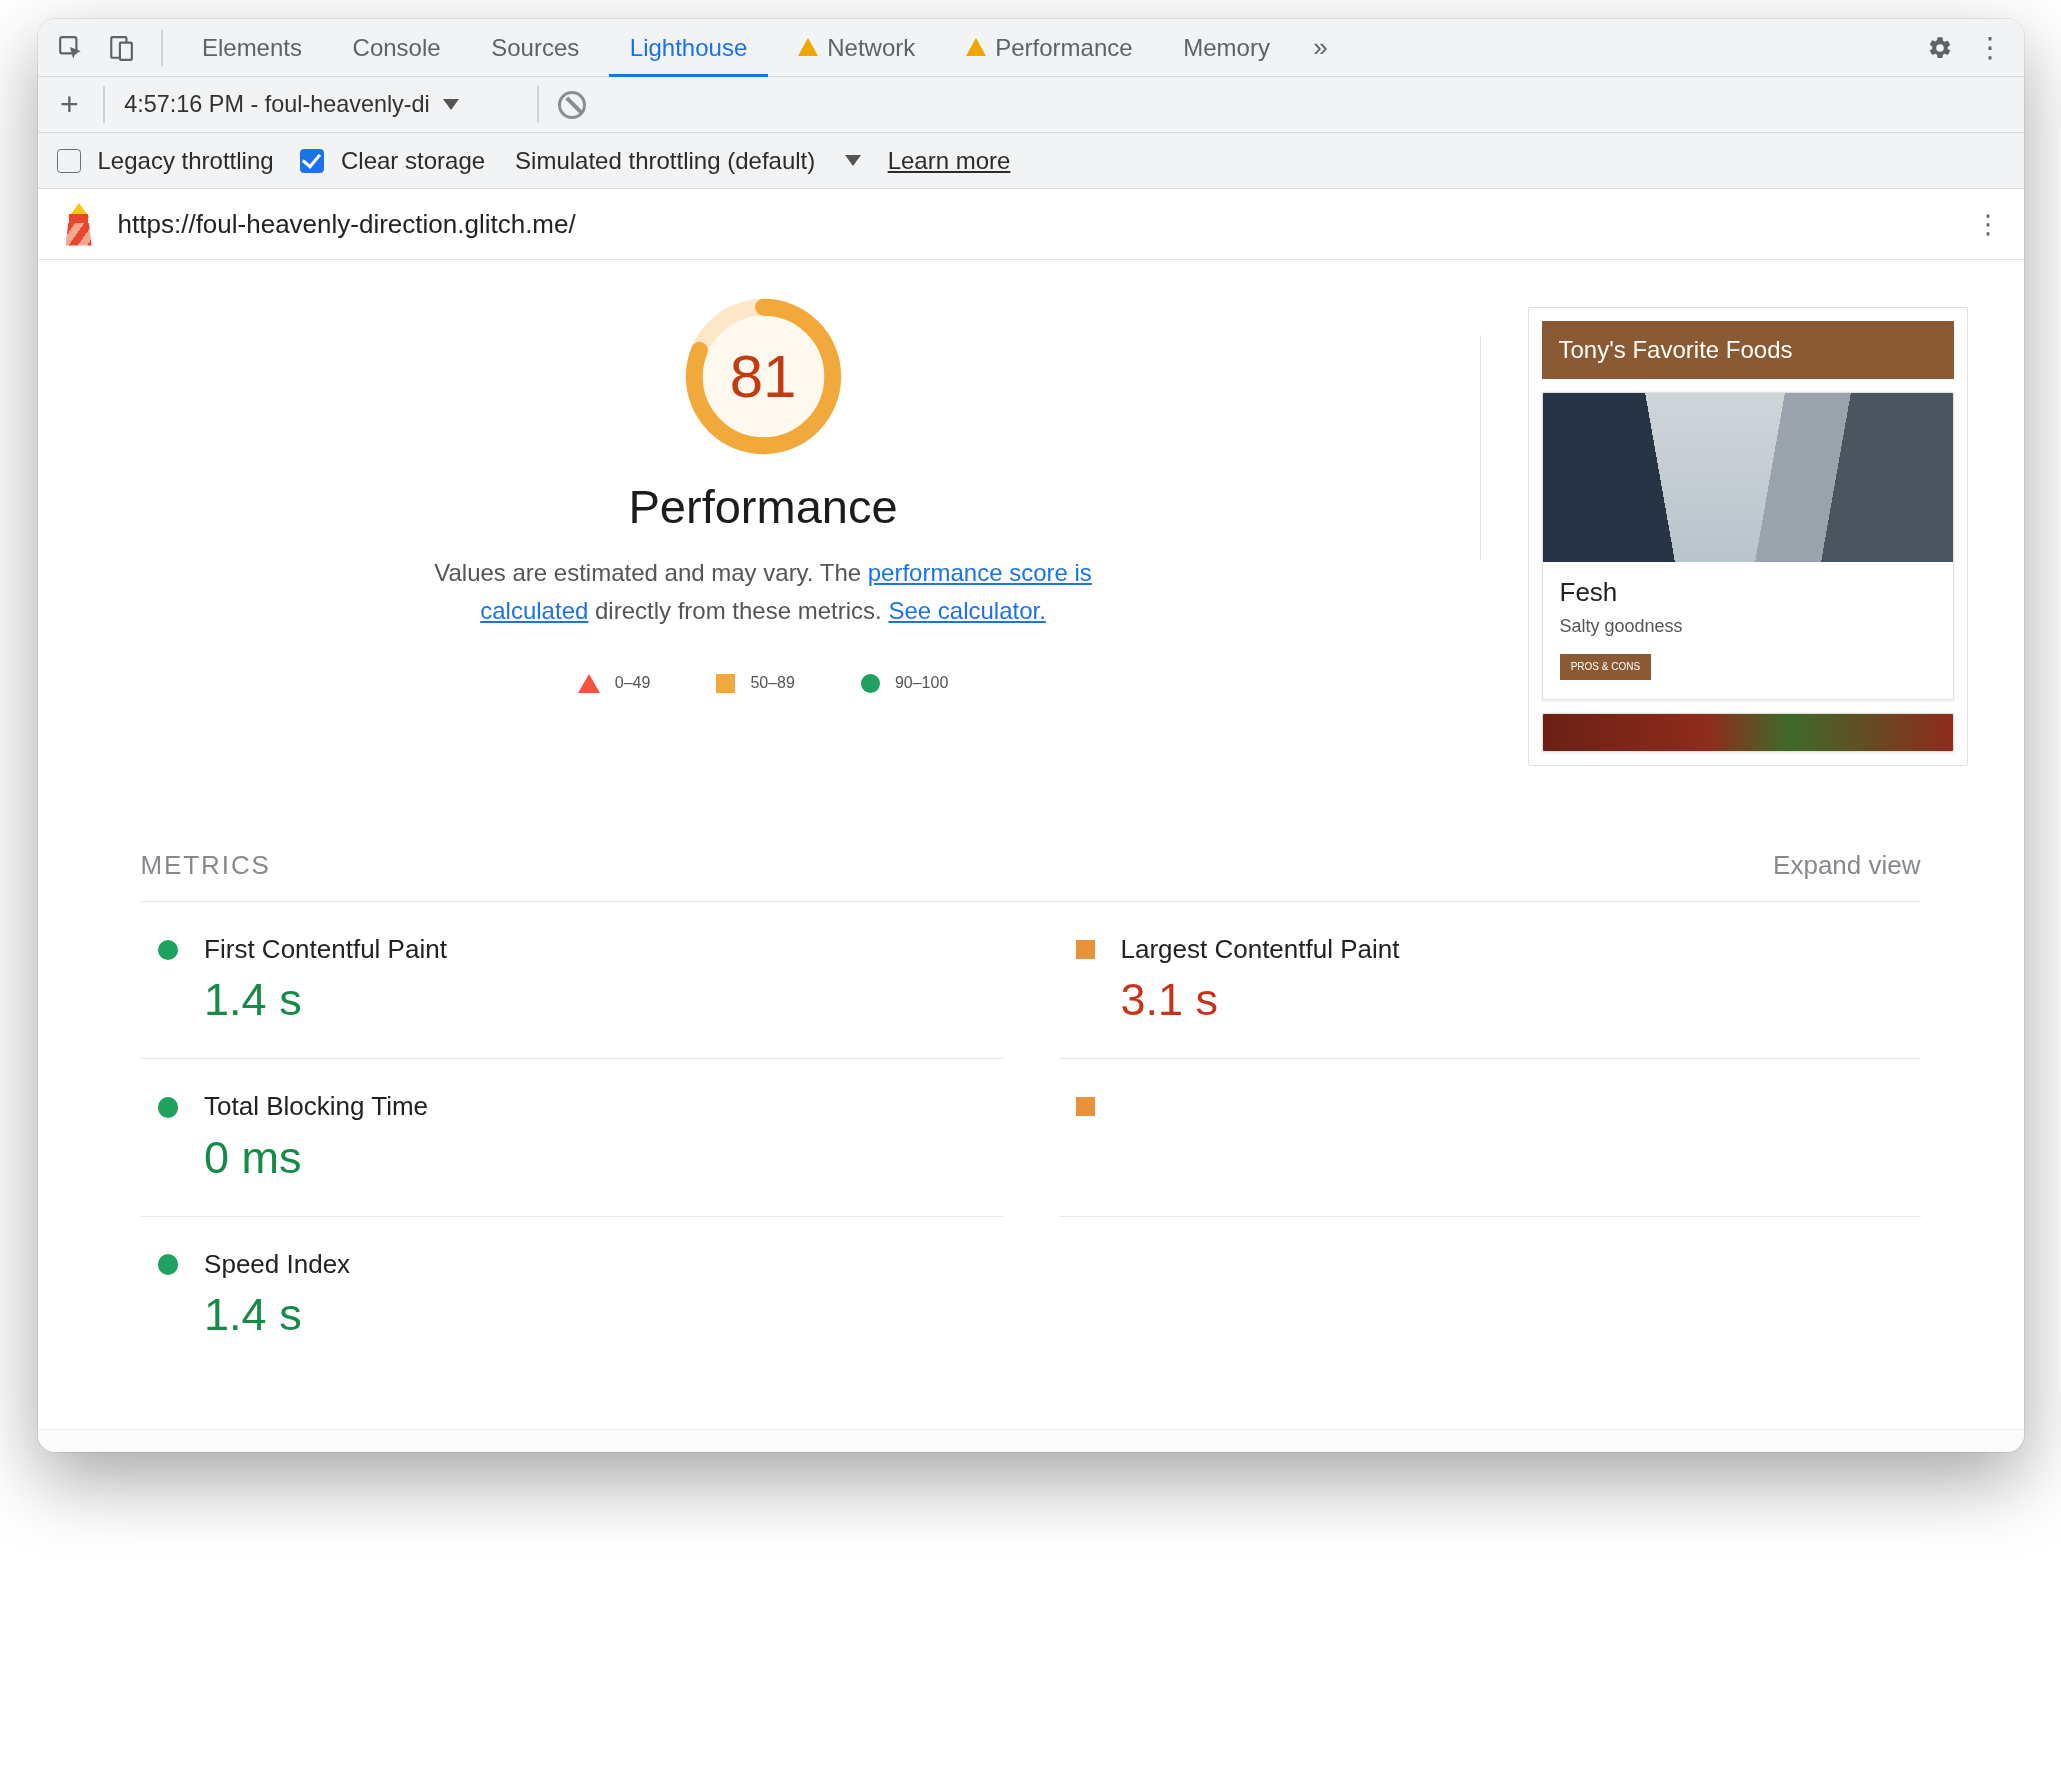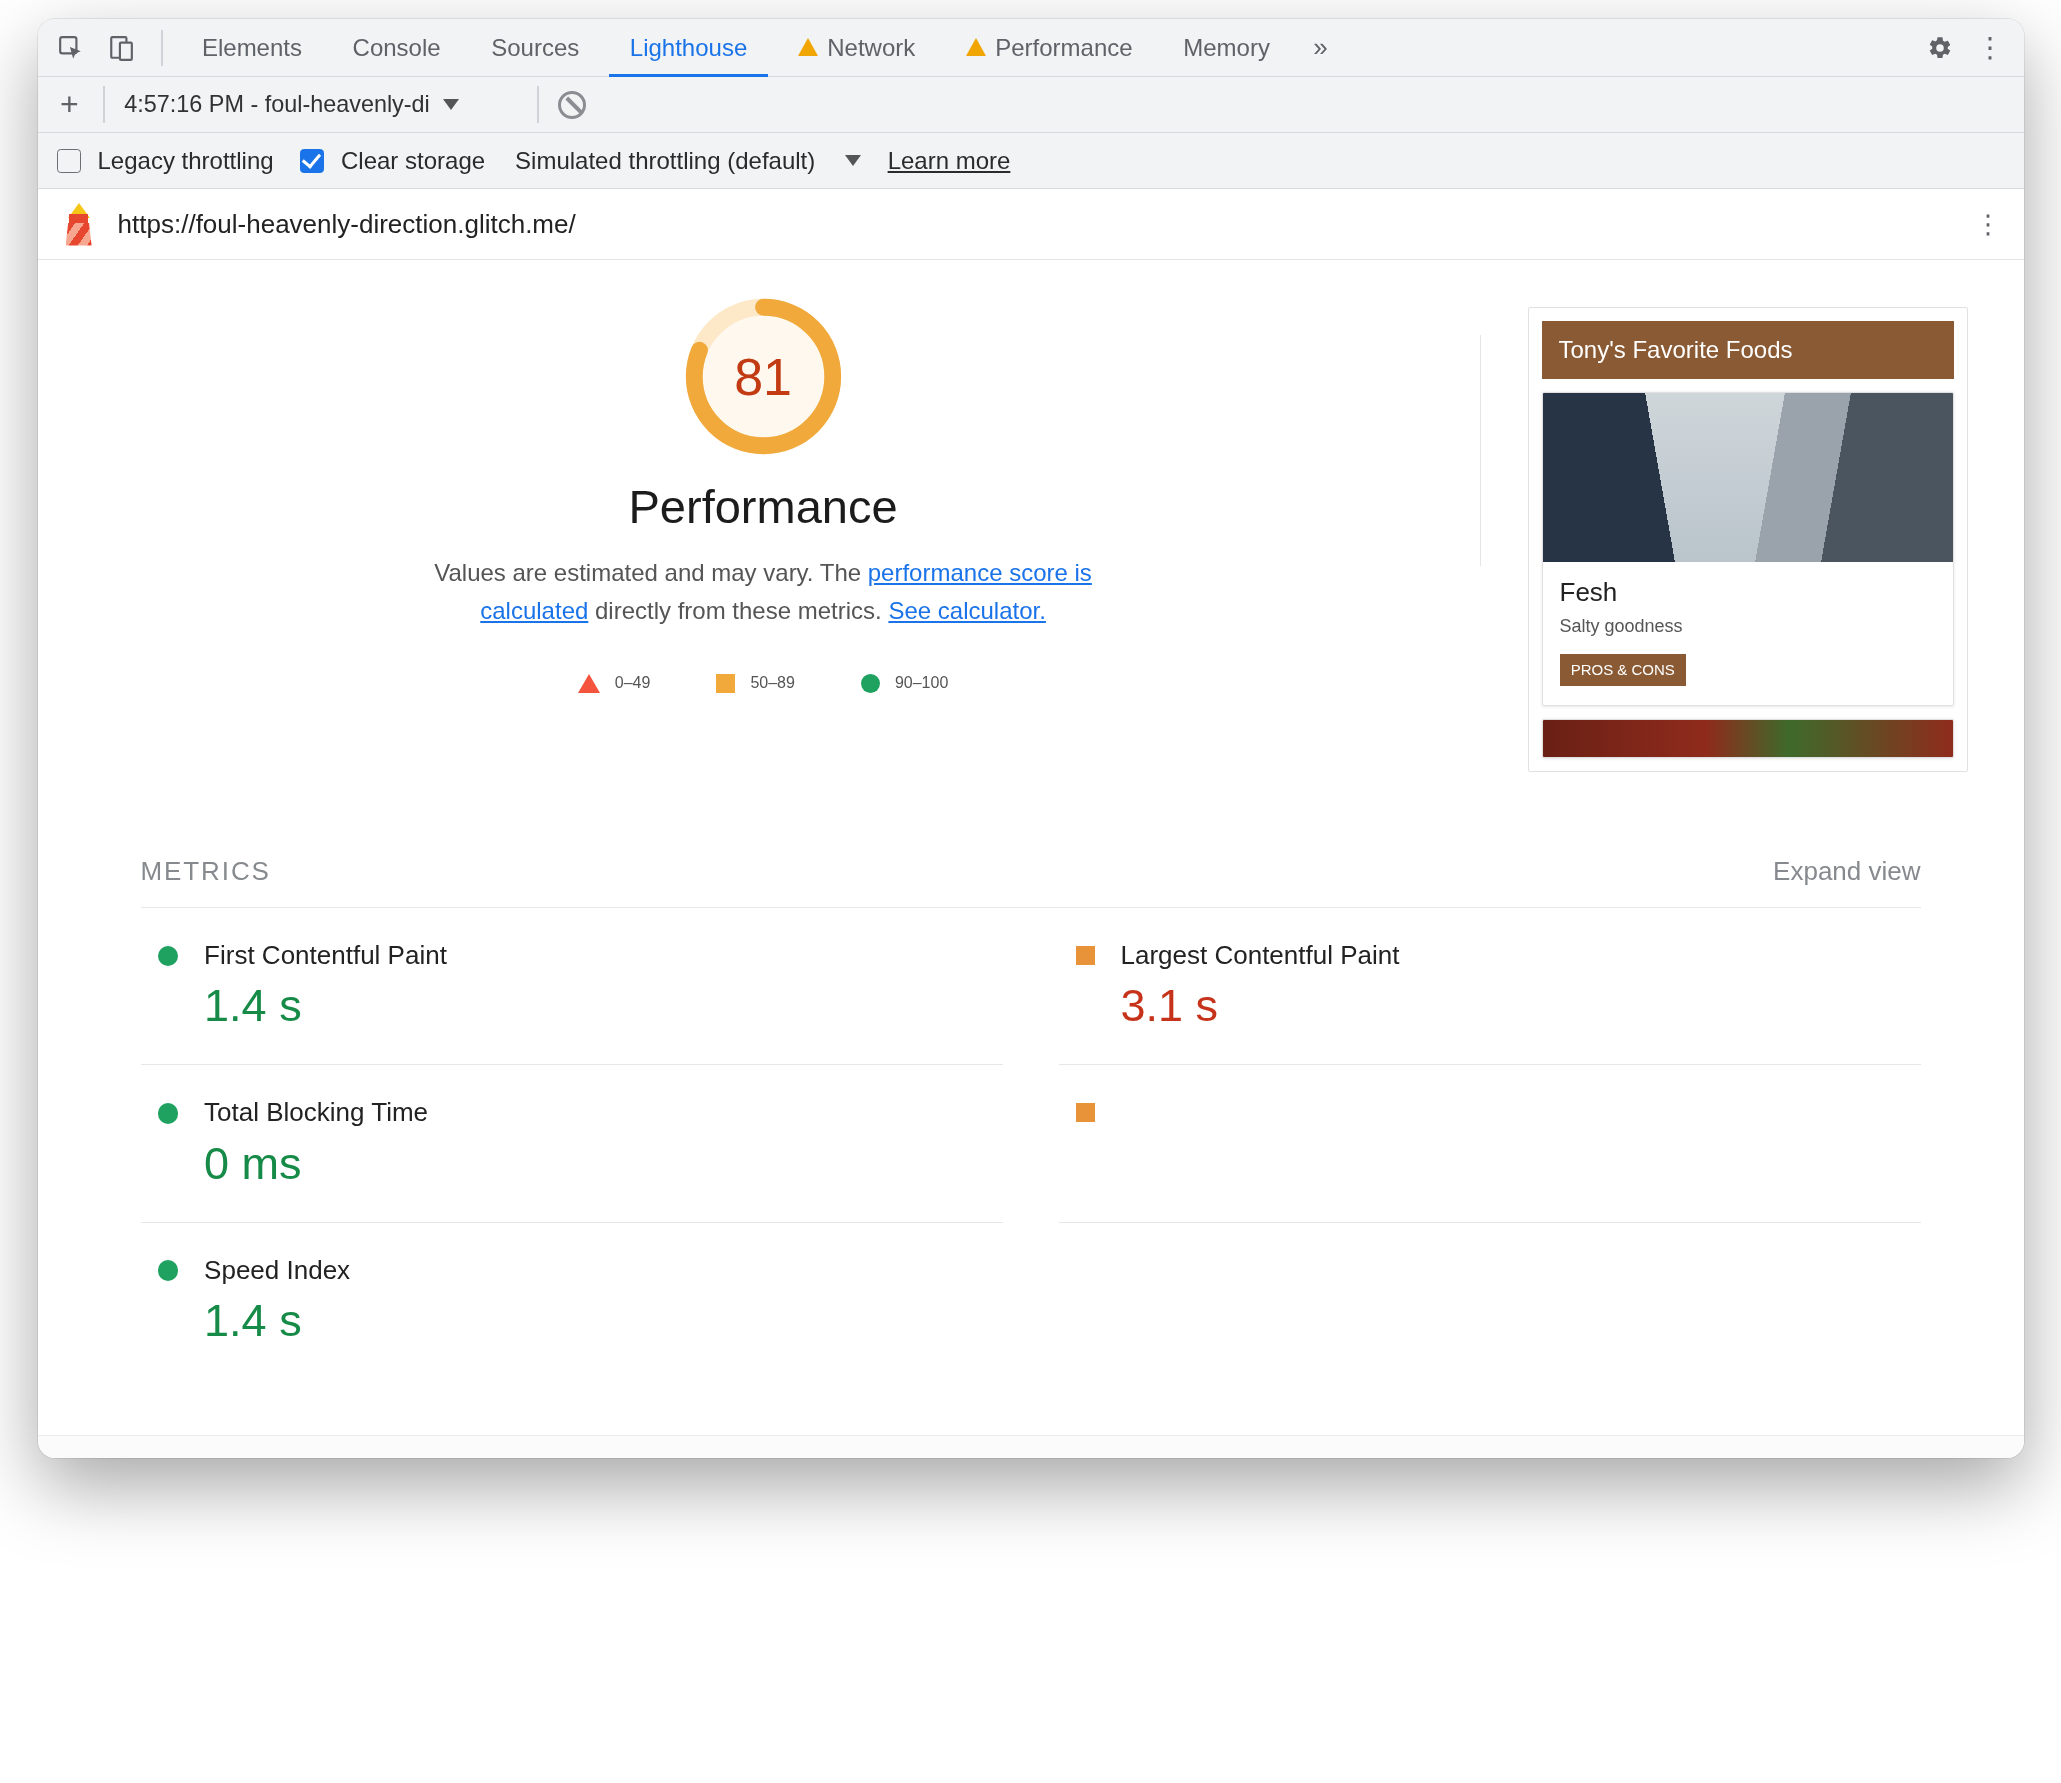--- a/index.html
+++ b/index.html
@@ -159,21 +159,21 @@
     flex:1;
     display:flex; flex-direction:column; align-items:center;
     padding-top: 9.4px;
   }
   .gauge {
     width: 159px; height:159px; position:relative; margin-bottom: 22.5px;
   }
   .gauge svg { transform: rotate(-90deg); }
   .gauge-text {
     position:absolute; top:0;left:0;width:100%;height:100%;display:flex;align-items:center;justify-content:center;
-    font-size: 52px; font-weight:400; color:#c33b12;
+    font-size: 60px; font-weight:400; color:#c33b12;
   }
   .perf-title { font-size: 47px; font-weight:500; color:#1c1c1c; margin-bottom: 20.6px;}
   .perf-desc {
     font-size: 24px; color:#555; text-align:center; max-width: 768px; line-height:1.55;
   }
   .perf-desc a { color:#1a73e8; text-decoration:underline; }
   .legend {
     display:flex; gap:66px; margin-top: 45px; font-size:16px; color:#555;
     align-items:center;
   }
@@ -207,21 +207,21 @@
   .card-img{
     height:169px;
     background:
       linear-gradient(80deg,#263445 0 30%, transparent 30%),
       linear-gradient(100deg,transparent 55%, #9aa2ab 55% 70%, #4b5560 70%),
       linear-gradient(180deg,#cfd6da,#b9c4cb);
   }
   .card-body{ padding:15px 17px 19px 17px;}
   .card-title{font-size:26px;color:#222;margin-bottom:7.5px;}
   .card-sub{font-size:18px;color:#555;margin-bottom:17px;}
-  .card-btn{background:#8a5a34;color:#fff;font-size:15px;padding:7.5px 11.2px;display:inline-block;}
+  .card-btn{background:#8a5a34;color:#fff;font-size:10px;padding:7.5px 11.2px;display:inline-block;}
   .card2-img{
     height:37px;
     background:linear-gradient(90deg,#6a2015,#8f2b1c 40%,#3e6a2b 60%,#8f2b1c);
   }
   
   .metrics-section{
     padding: 47px 103px 56px 103px;
   }
   .metrics-head{
     display:flex; align-items:center; justify-content:space-between;

